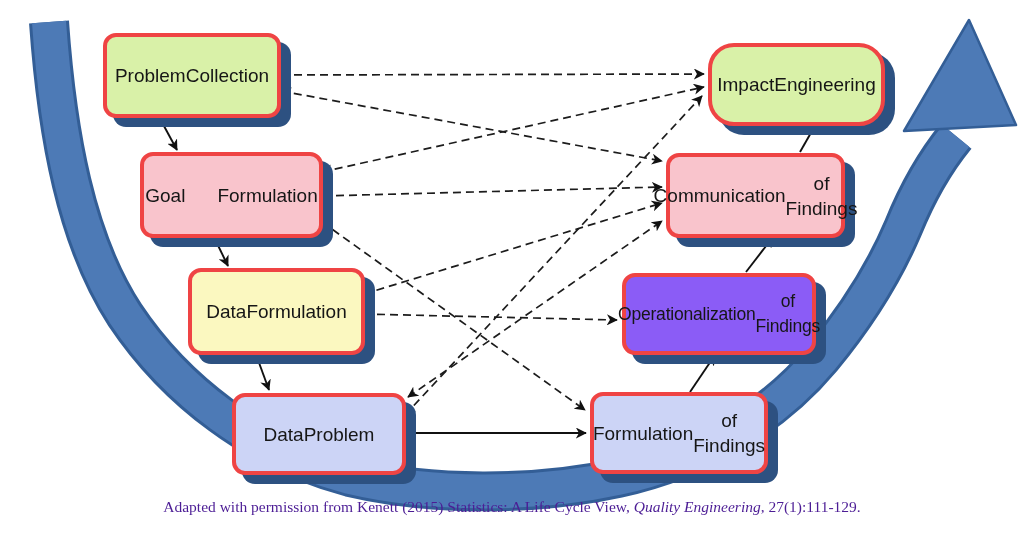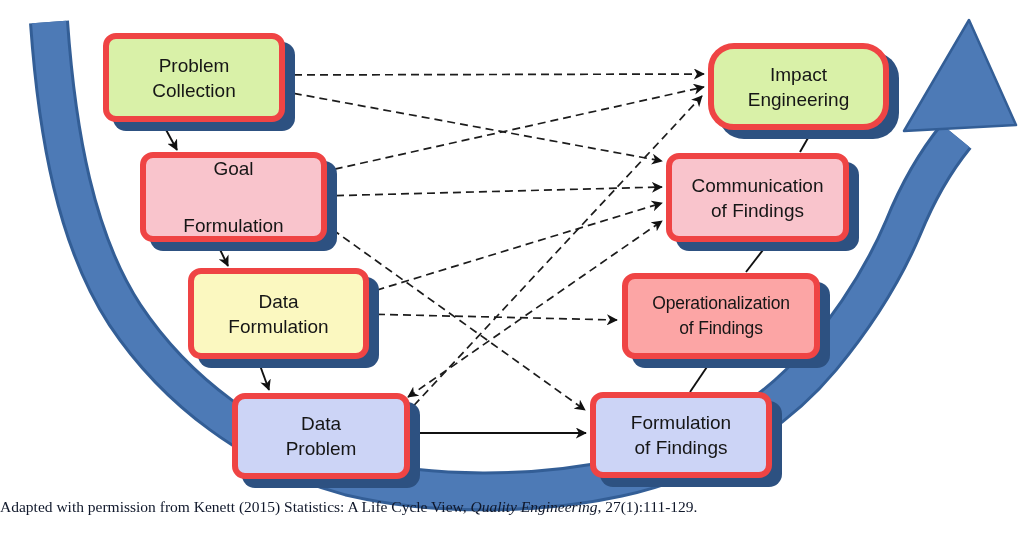--- a/index.html
+++ b/index.html
@@ -2,39 +2,39 @@
 <html><head>
 <meta charset="utf-8">
 <style>
   html,body{margin:0;padding:0;background:#fff;}
   #canvas{
     position:relative;width:1024px;height:554px;background:#fff;
     font-family:"Liberation Sans","DejaVu Sans",sans-serif;overflow:hidden;
   }
   #artwork{position:absolute;left:0;top:0;width:1024px;height:554px;}
   .stage{
-    position:absolute;display:flex;flex-direction:column;align-items:center;justify-content:center;
-    border:6px solid #ef4444;border-radius:13px;box-shadow:10px 9px 0 #2d5181;
+    position:absolute;display:flex;align-items:center;justify-content:center;
+    border:4px solid #ef4444;border-radius:13px;box-shadow:10px 9px 0 #2d5181;
     font-size:19px;line-height:25px;color:#161616;text-align:center;z-index:2;
   }
   .stage span{display:block;}
   .stage.small{font-size:17.5px;letter-spacing:-0.2px;}
   #box-pe  {left:103px;top:33px; width:170px;height:77px;}
   #box-gf  {left:140px;top:152px;width:175px;height:78px;gap:32px;}
   #box-dc  {left:188px;top:268px;width:169px;height:79px;}
   #box-da  {left:232px;top:393px;width:166px;height:74px;}
   #box-ff  {left:590px;top:392px;width:170px;height:74px;}
   #box-op  {left:622px;top:273px;width:186px;height:74px;}
   #box-cf  {left:666px;top:153px;width:171px;height:77px;}
   #box-ia  {left:708px;top:43px; width:169px;height:75px;border-radius:26px;}
   .solid-link{stroke:#111;stroke-width:1.9;fill:none;}
   .dashed-link{stroke:#1c1c1c;stroke-width:1.7;stroke-dasharray:8 5;fill:none;}
   #caption{
-    position:absolute;left:0;top:498px;width:1024px;
-    font-family:"Liberation Serif","DejaVu Serif",serif;font-size:15.5px;color:#0f172a;z-index:3;
+    position:absolute;left:0;top:498px;width:1024px;text-align:center;
+    font-family:"Liberation Serif","DejaVu Serif",serif;font-size:15.5px;color:#4c1d95;z-index:3;
   }
   #caption .journal{font-style:italic;}
 </style>
 </head>
 <body>
 
 <div id="canvas">
 
   <svg id="artwork" viewBox="0 0 1024 554" xmlns="http://www.w3.org/2000/svg">
     <defs>
@@ -89,21 +89,21 @@
     <span>Formulation</span>
   </div>
   <div class="stage" id="box-da" style="background: rgb(204, 212, 246);">
     <span>Data</span>
     <span>Problem</span>
   </div>
   <div class="stage" id="box-ff" style="background: rgb(204, 212, 246);">
     <span>Formulation</span>
     <span>of Findings</span>
   </div>
-  <div class="stage small" id="box-op" style="background: #fca5a5;">
+  <div class="stage small" id="box-op" style="background: #8b5cf6;">
     <span>Operationalization</span>
     <span>of Findings</span>
   </div>
   <div class="stage" id="box-cf" style="background: rgb(249, 196, 204); align-items: center;">
     <span>Communication</span>
     <span>of Findings</span>
   </div>
   <div class="stage" id="box-ia" style="background: rgb(217, 241, 168);">
     <span>Impact</span>
     <span>Engineering</span>

